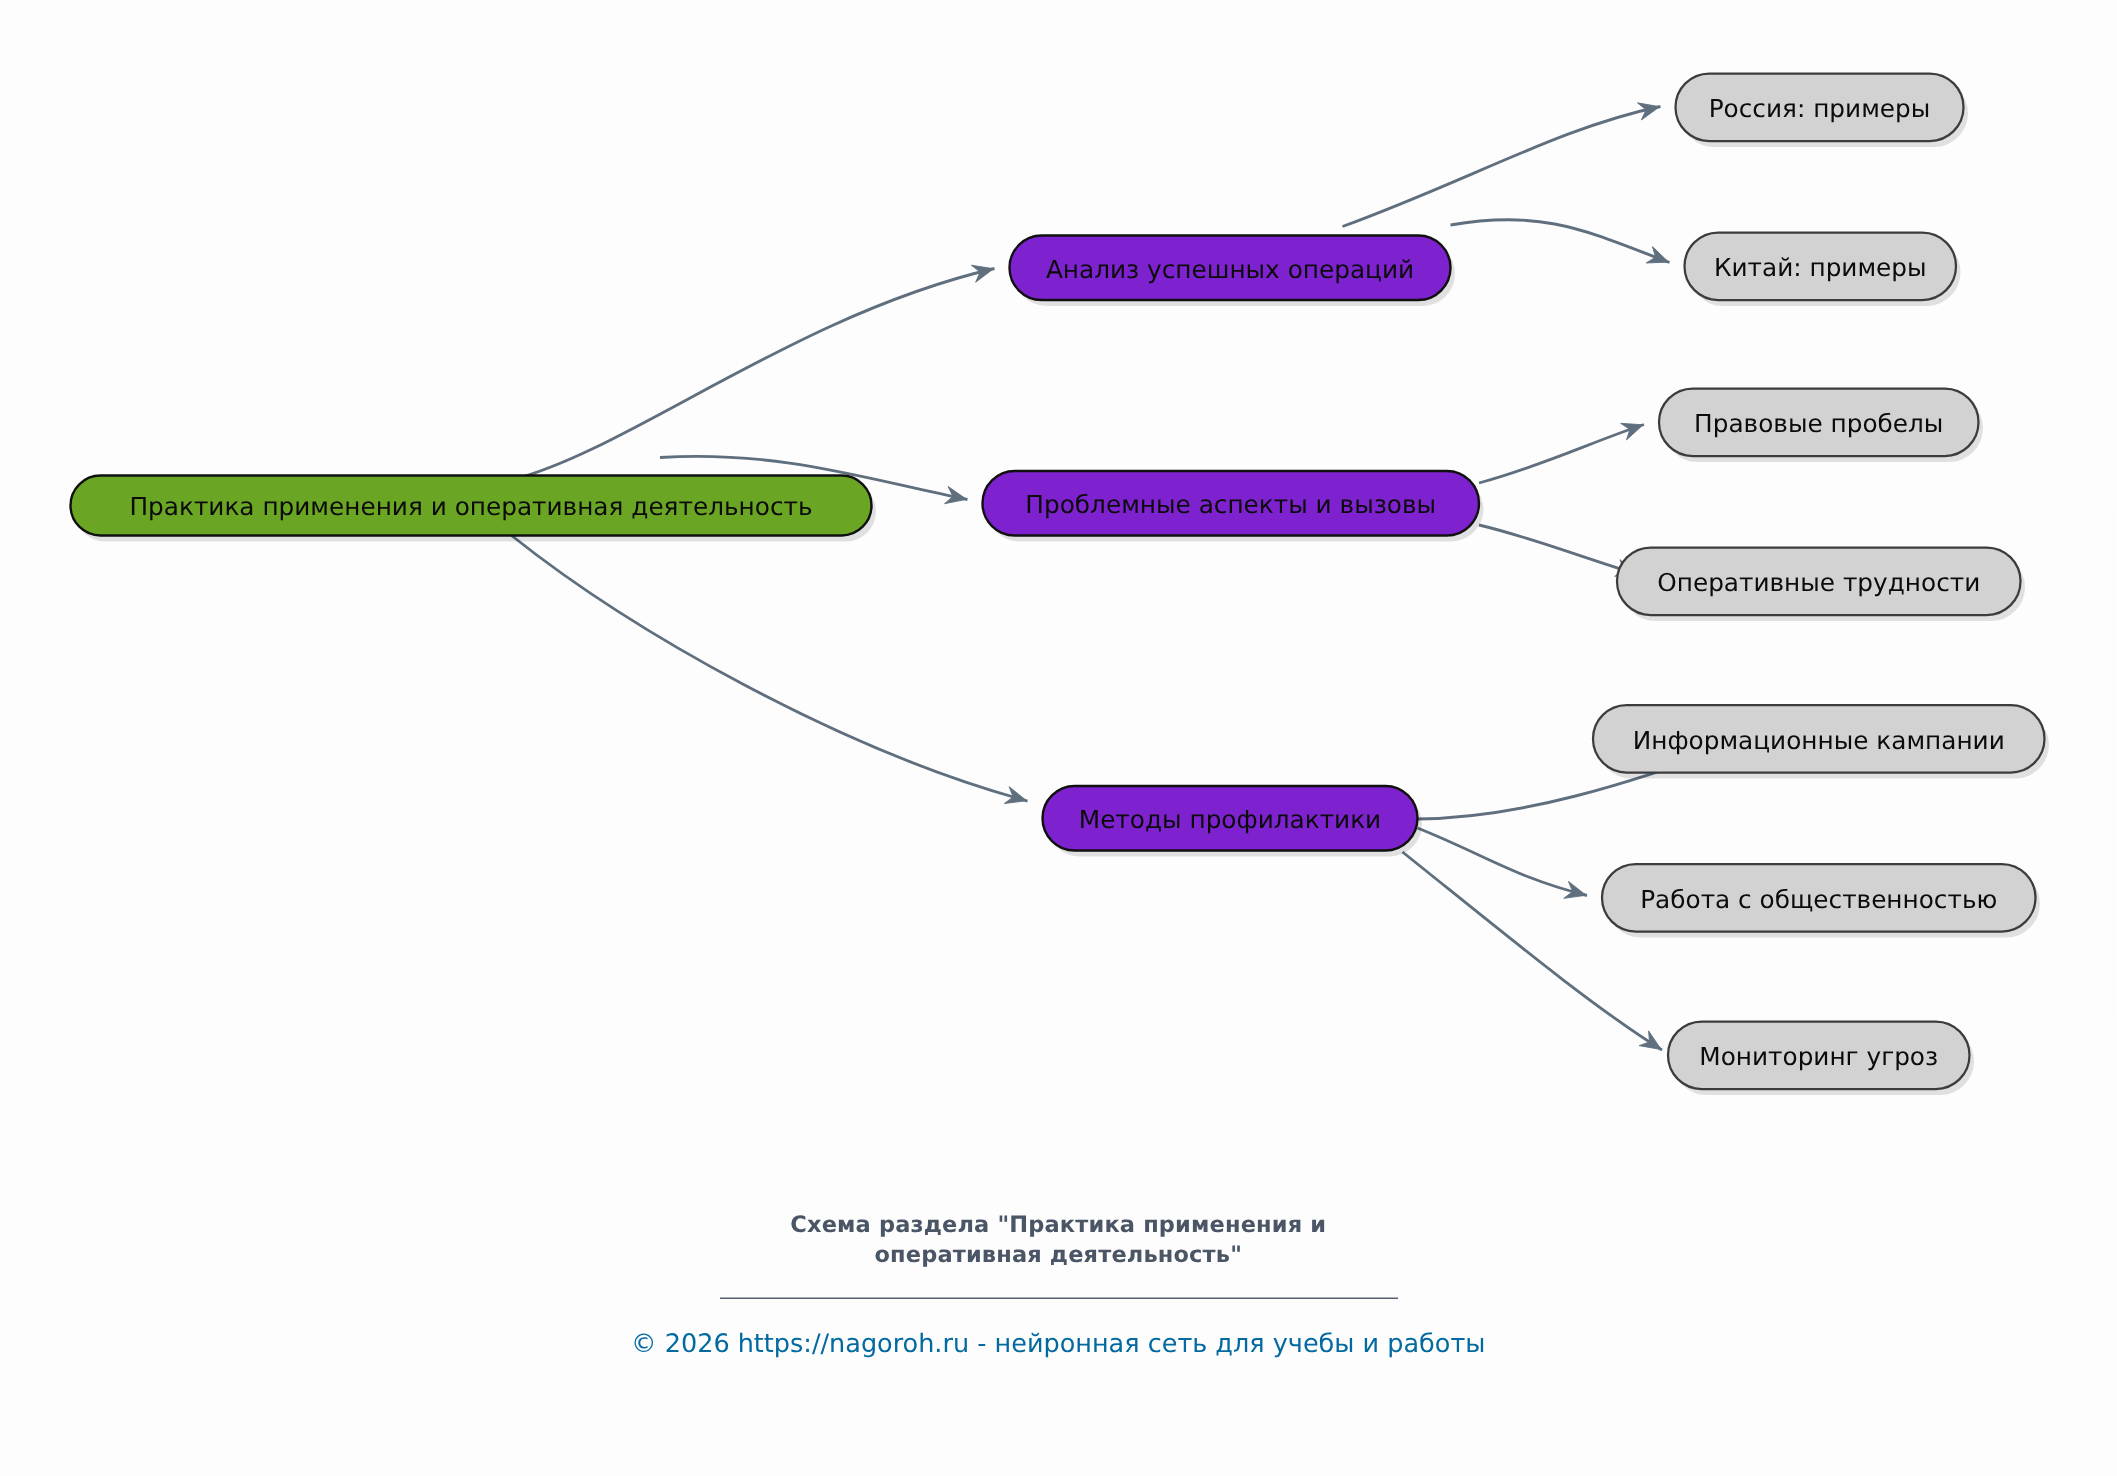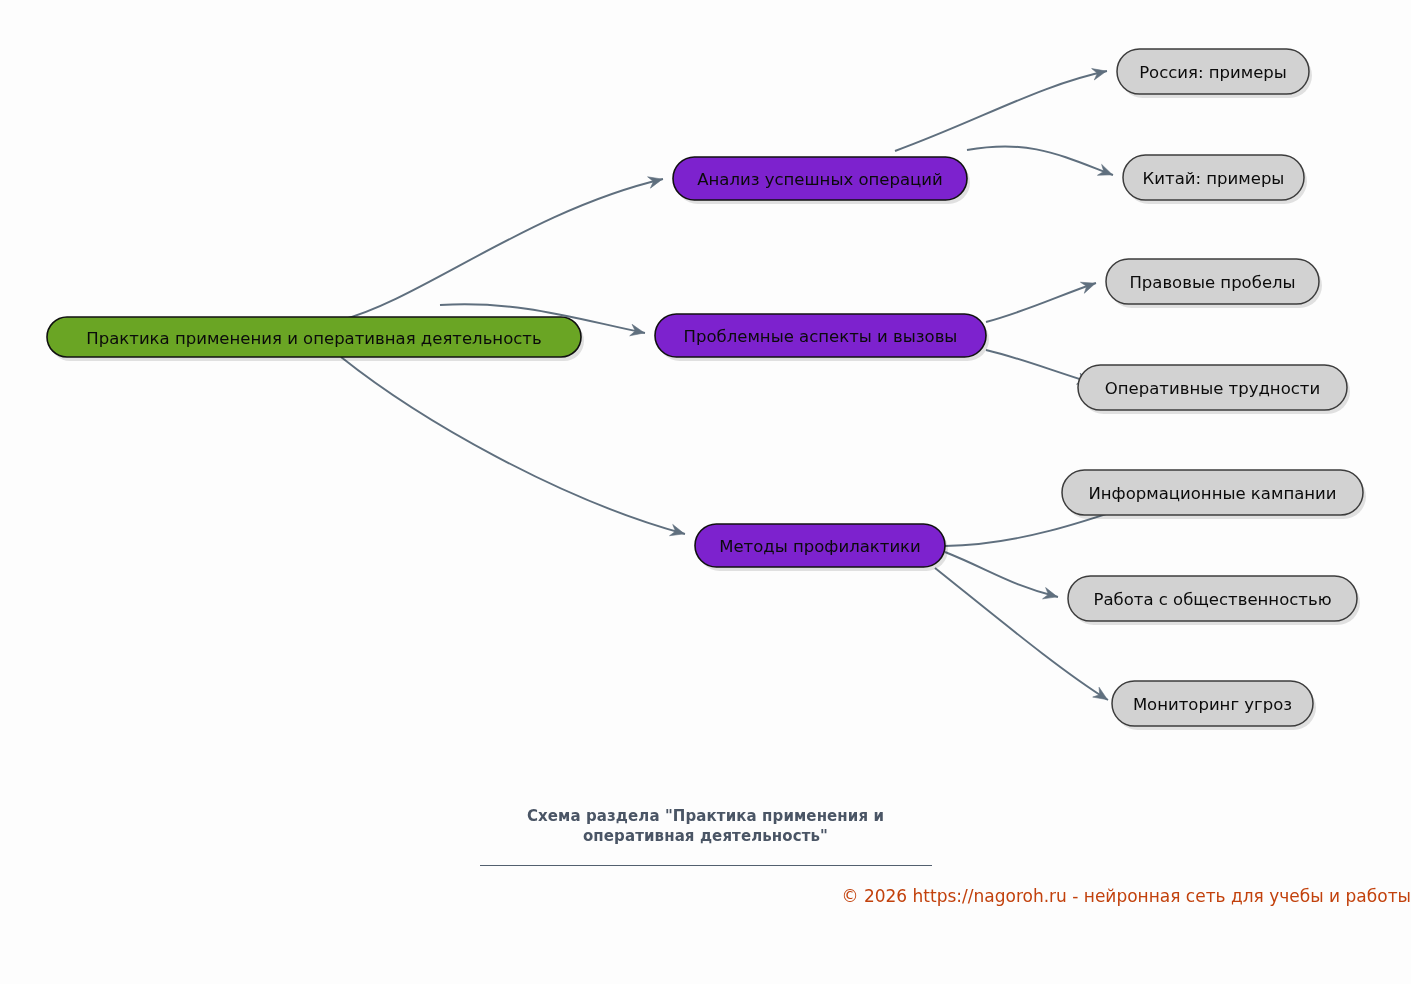--- a/index.html
+++ b/index.html
@@ -77,22 +77,21 @@
   .caption-rule {
     width: 452px;
     height: 0;
     margin: 19px auto 0 auto;
     border-top: 1.4px solid #53606f;
   }
   .footer-text {
     margin-top: 20px;
     font-family: "DejaVu Sans", sans-serif;
     font-size: 17px;
-    color: #c2410c;
-    text-align: right;
+    color: #0369a1;
   }
 </style>
 </head>
 <body>
 
 <div id="canvas">
 
   <svg id="diagram-svg" viewBox="0 0 1411 984">
     <g id="edges-layer">
         <g>

